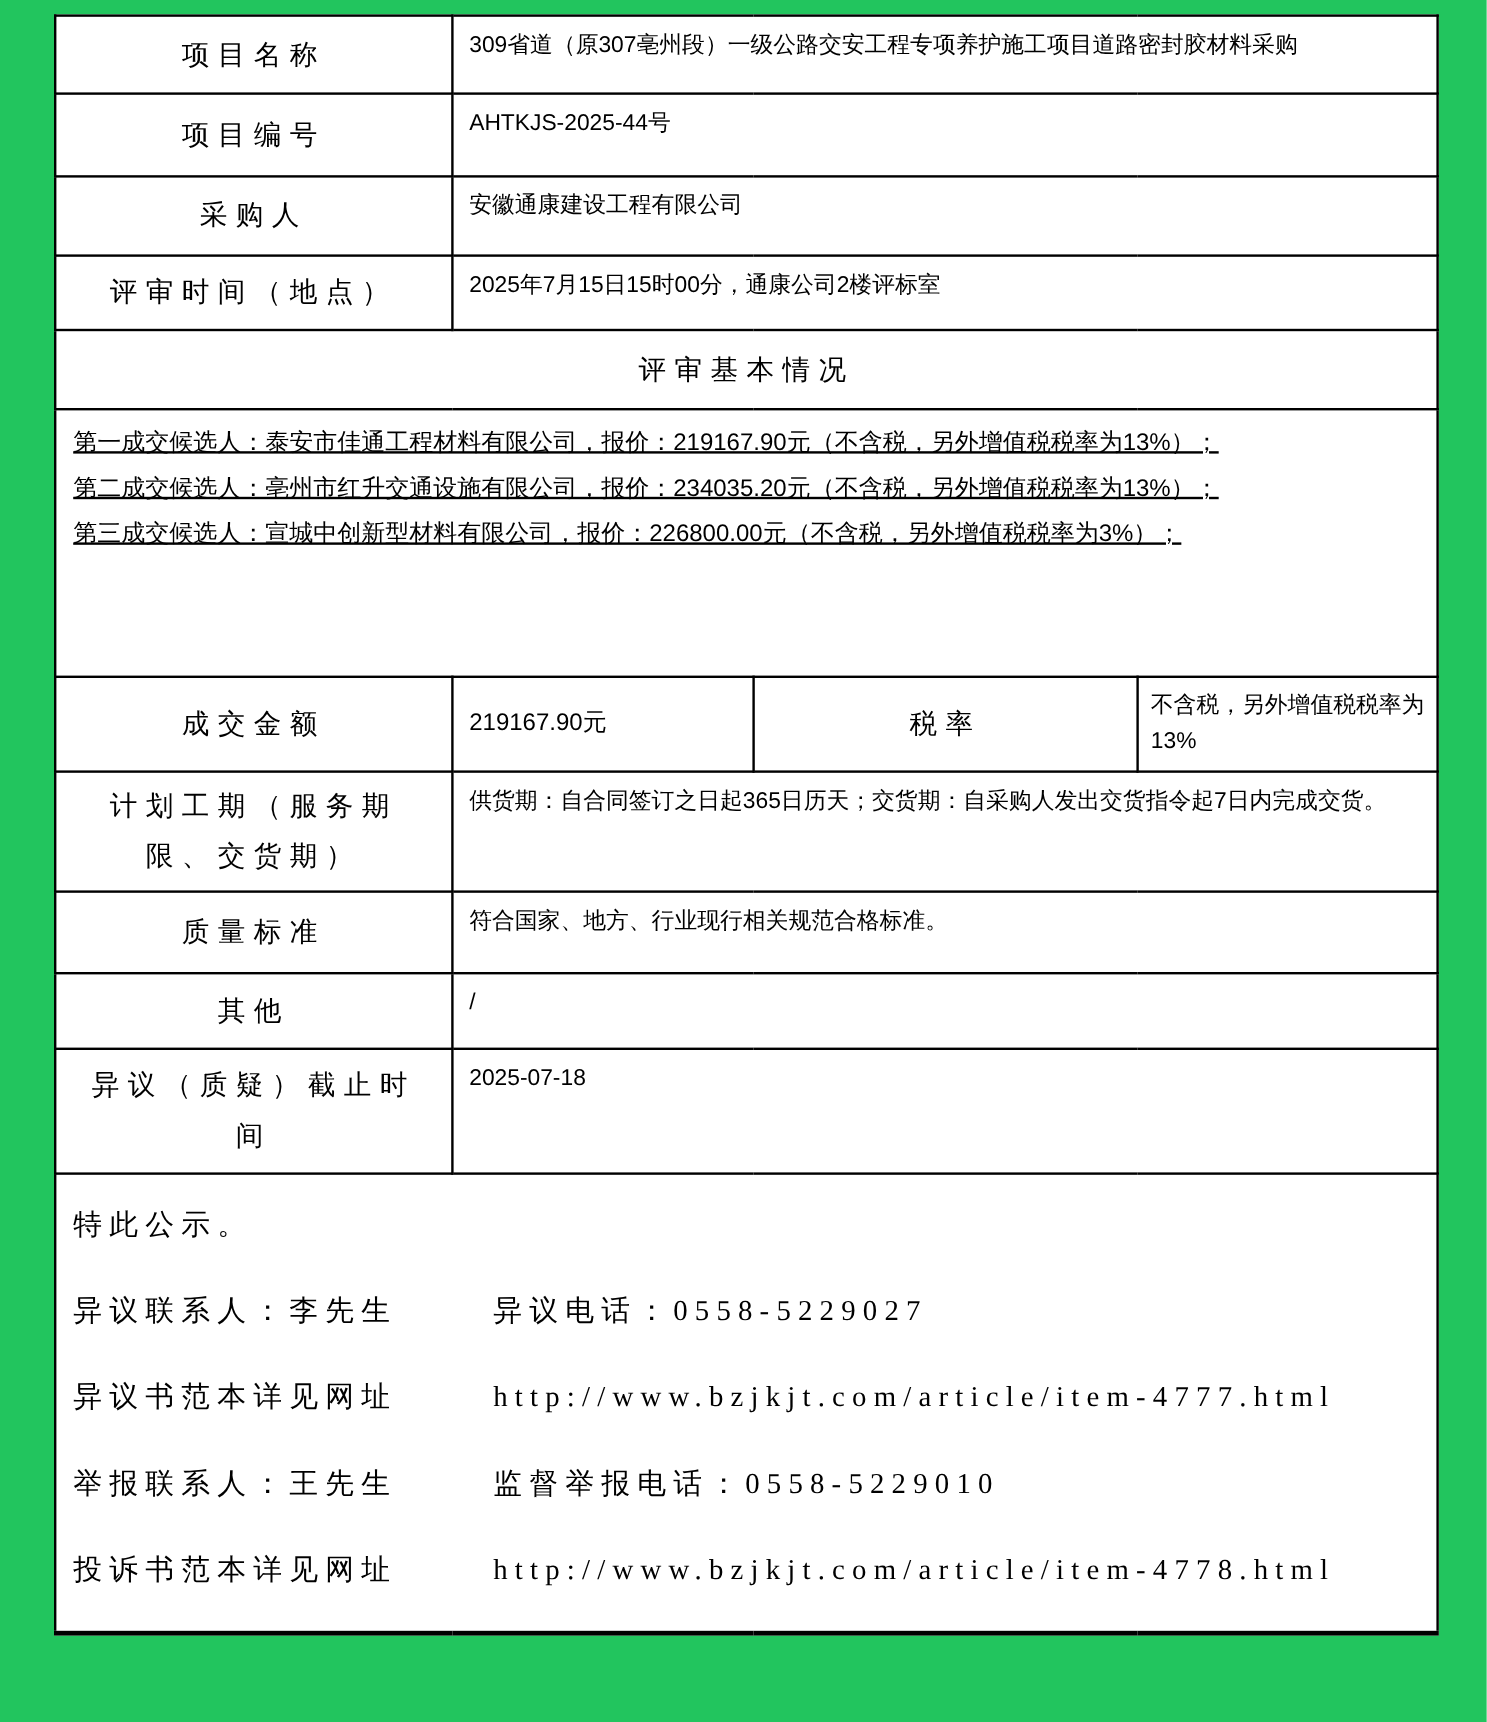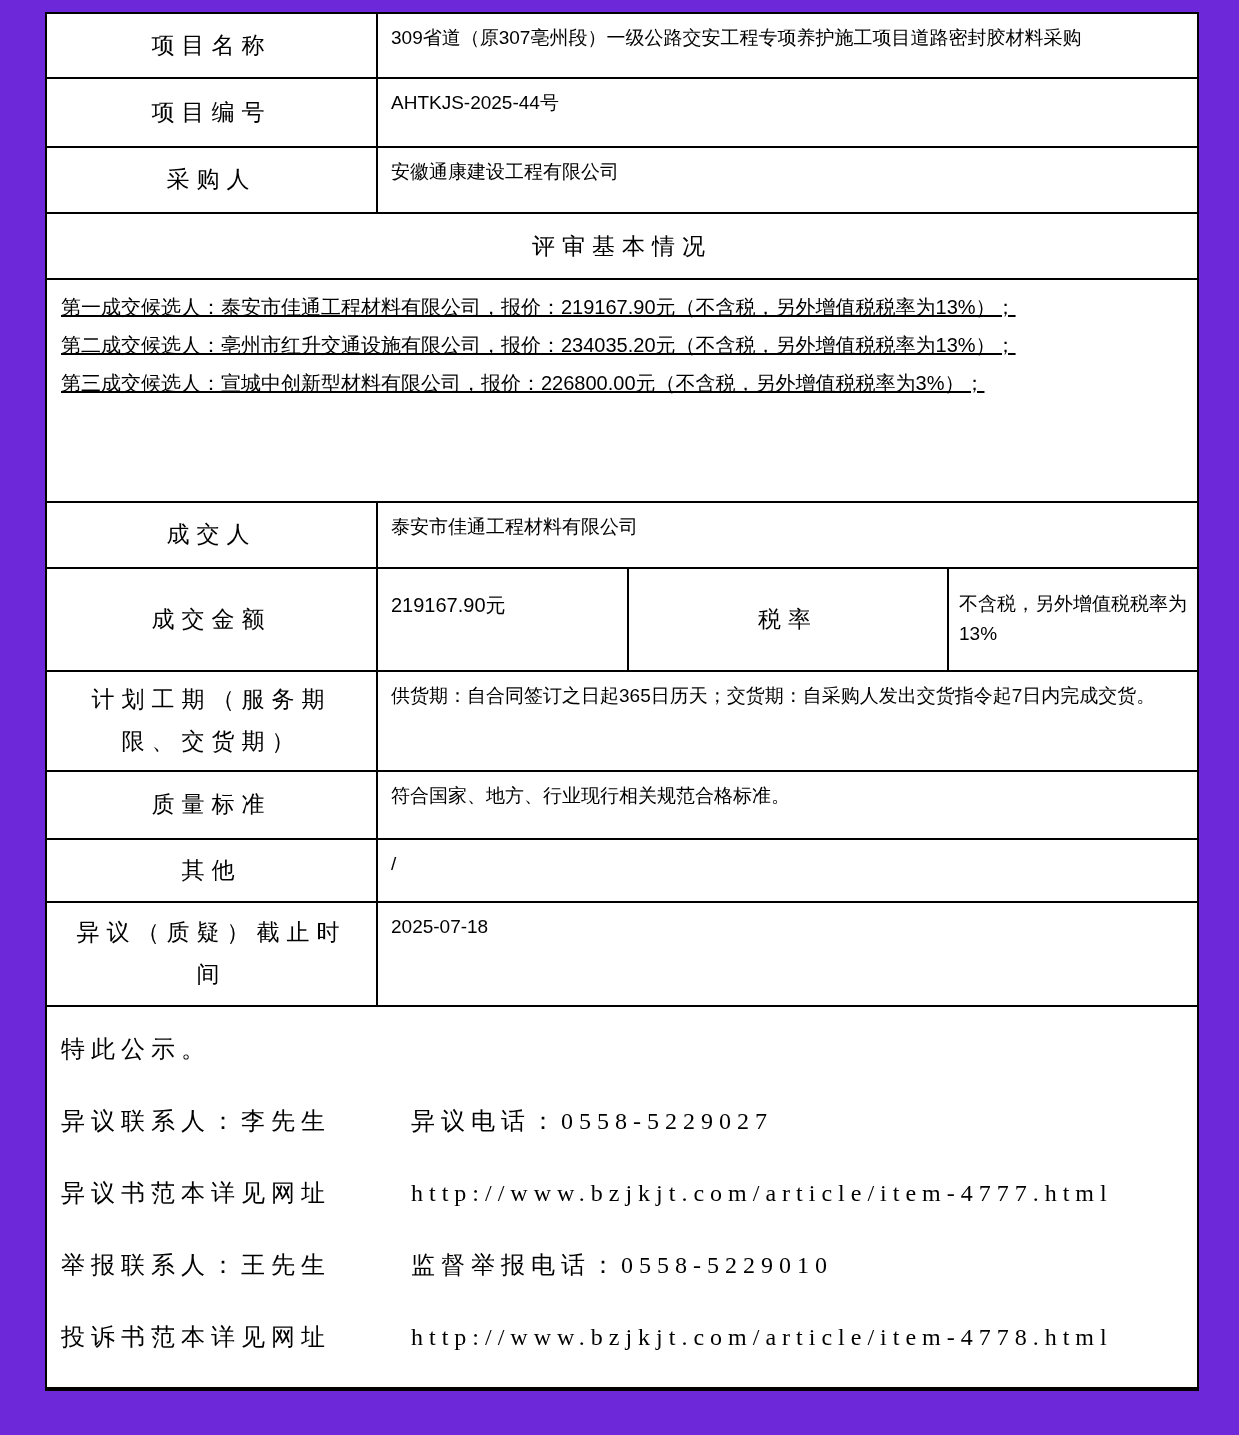--- a/index.html
+++ b/index.html
@@ -4,21 +4,21 @@
 <style>
   html, body {
     margin: 0;
     padding: 0;
     background: #ffffff;
   }
   .page {
     position: relative;
     width: 1239px;
     height: 1435px;
-    background: #6d28d9;
+    background: #22c55e;
     overflow: hidden;
   }
   table.doc {
     position: absolute;
     left: 45px;
     top: 12px;
     width: 1152px;
     border-collapse: collapse;
     table-layout: fixed;
     background: #ffffff;
@@ -76,21 +76,21 @@
     font-family: "Liberation Sans", "DejaVu Sans", sans-serif;
     font-size: 20px;
     vertical-align: top;
     padding: 23px 13px;
   }
   .tax-note-cell {
     font-family: "Liberation Sans", "DejaVu Sans", sans-serif;
     font-size: 19px;
     vertical-align: top;
     line-height: 1.6;
-    padding: 20px 10px;
+    padding: 8px 10px;
   }
   .footer-cell {
     font-family: "Liberation Serif", "DejaVu Serif", serif;
     font-size: 24px;
     letter-spacing: 6px;
     vertical-align: top;
     padding: 20px 2px 0 14px;
   }
   .footer-line {
     margin: 0 0 28px 0;
@@ -118,33 +118,33 @@
         <td class="value-cell" colspan="3">309省道（原307亳州段）一级公路交安工程专项养护施工项目道路密封胶材料采购</td>
       </tr>
       <tr style="height:69px">
         <td class="label-cell">项目编号</td>
         <td class="value-cell" colspan="3">AHTKJS-2025-44号</td>
       </tr>
       <tr style="height:66px">
         <td class="label-cell">采购人</td>
         <td class="value-cell" colspan="3">安徽通康建设工程有限公司</td>
       </tr>
+      <tr style="height:62px">
+        <td class="label-cell">评审时间（地点）</td>
+        <td class="value-cell" colspan="3">2025年7月15日15时00分，通康公司2楼评标室</td>
+      </tr>
       <tr style="height:66px">
         <td class="section-header-cell" colspan="4">评审基本情况</td>
       </tr>
       <tr style="height:223px">
         <td class="candidates-cell" colspan="4">
           <div class="candidate-line">第一成交候选人：泰安市佳通工程材料有限公司，报价：219167.90元（不含税，另外增值税税率为13%）；</div>
           <div class="candidate-line">第二成交候选人：亳州市红升交通设施有限公司，报价：234035.20元（不含税，另外增值税税率为13%）；</div>
           <div class="candidate-line">第三成交候选人：宣城中创新型材料有限公司，报价：226800.00元（不含税，另外增值税税率为3%）；</div>
         </td>
-      </tr>
-      <tr style="height:66px">
-        <td class="label-cell">成交人</td>
-        <td class="value-cell" colspan="3">泰安市佳通工程材料有限公司</td>
       </tr>
       <tr style="height:69px">
         <td class="label-cell">成交金额</td>
         <td class="amount-cell">219167.90元</td>
         <td class="label-cell">税率</td>
         <td class="tax-note-cell">不含税，另外增值税税率为13%</td>
       </tr>
       <tr style="height:100px">
         <td class="label-cell">计划工期（服务期限、交货期）</td>
         <td class="value-cell" colspan="3">供货期：自合同签订之日起365日历天；交货期：自采购人发出交货指令起7日内完成交货。</td>

